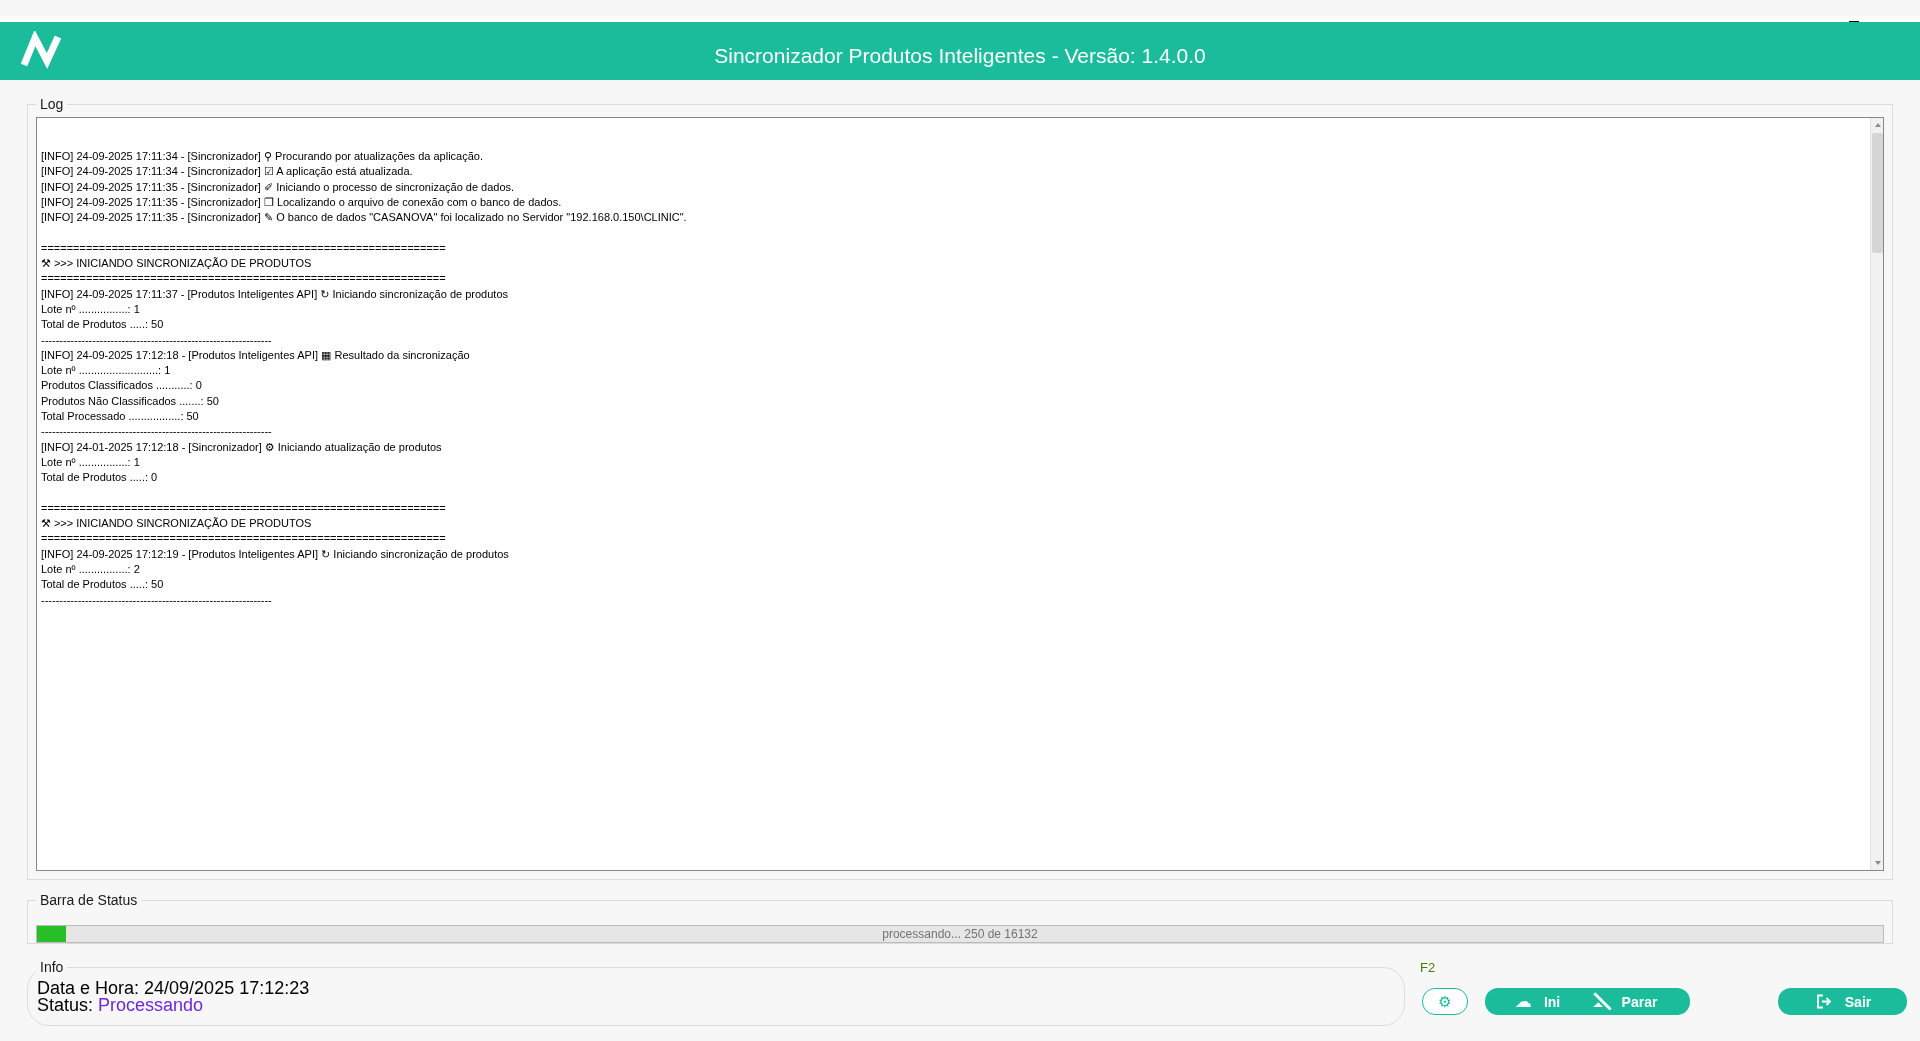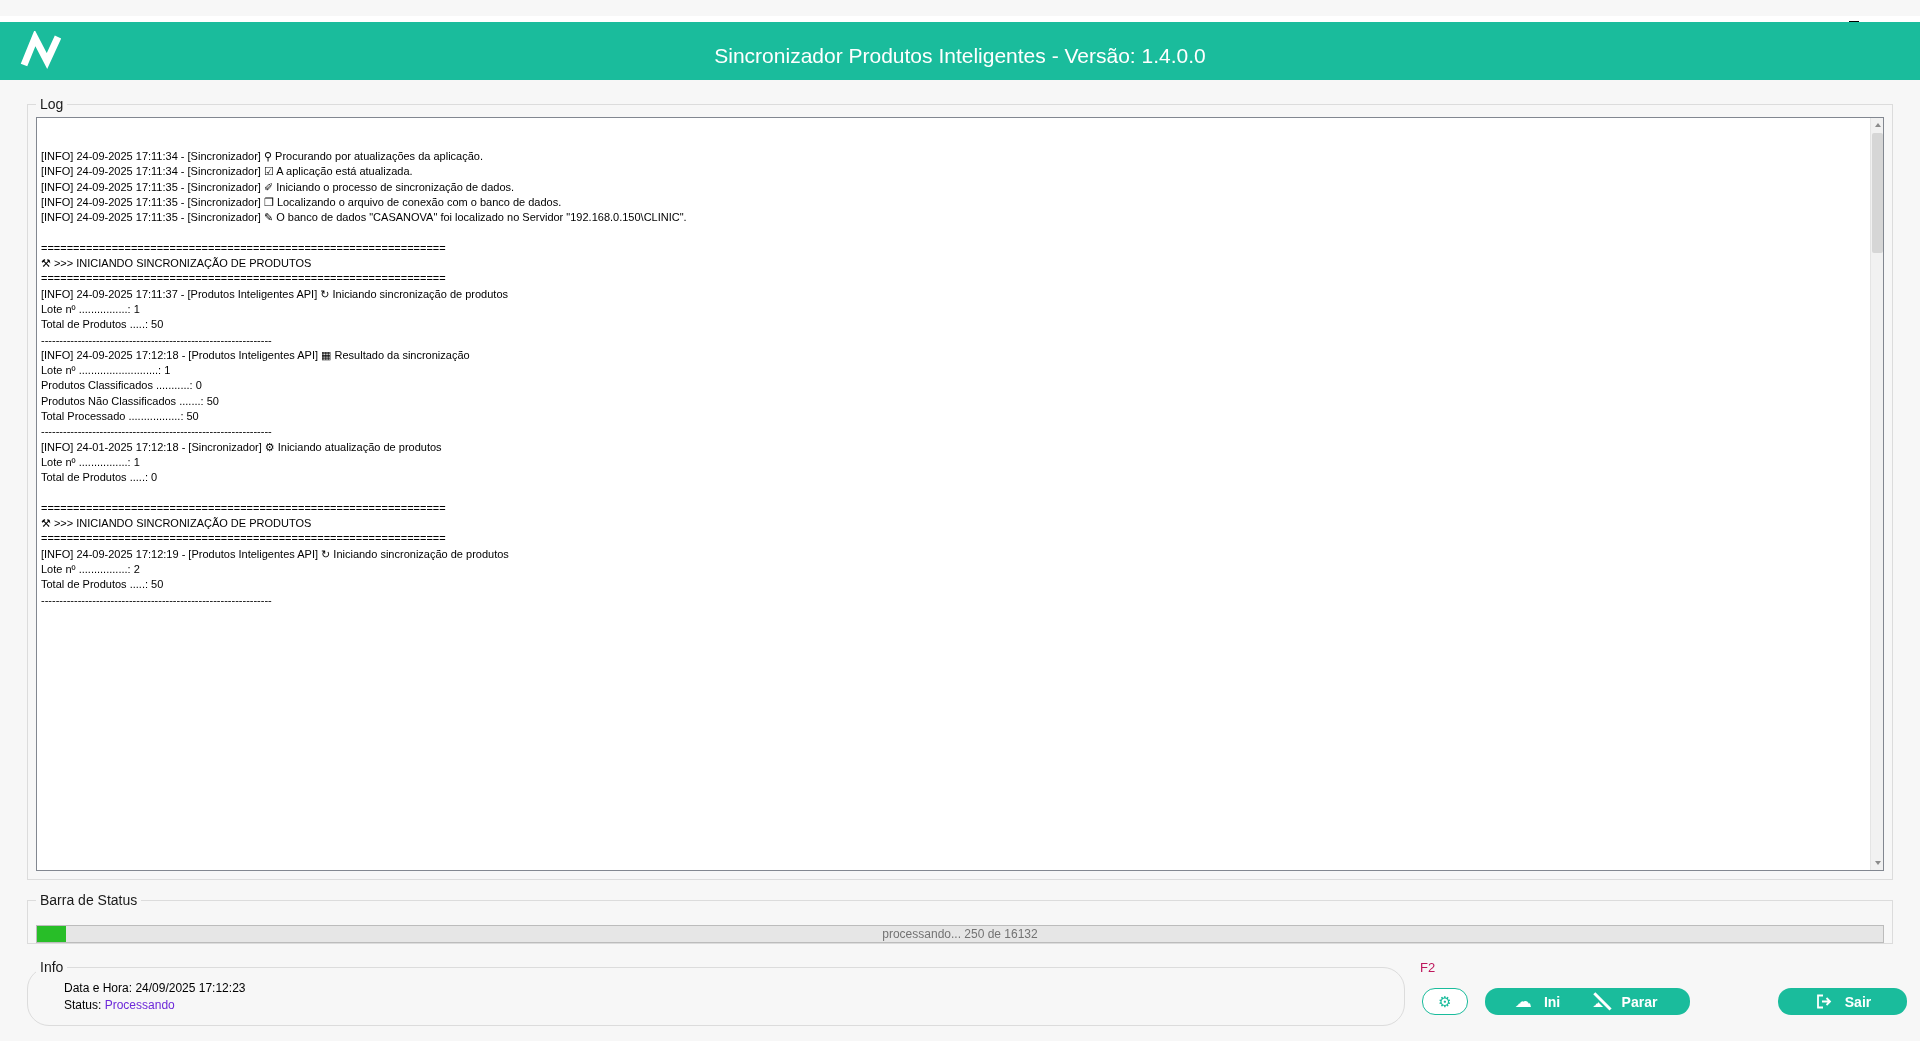--- a/index.html
+++ b/index.html
@@ -59,25 +59,25 @@
                   border-radius:2px; }
 
   
   .progressbar { position:absolute; left:8px; top:24px; width:1848px; height:18px; background:#e6e6e6;
                  border:1px solid #bcbcbc; }
   .progress-fill { position:absolute; left:0; top:0; bottom:0; background:#28be28; }
   .progress-text { position:absolute; inset:0; display:flex; align-items:center; justify-content:center;
                    font-size:12px; color:#737373; }
 
   
-  .info-lines { position:absolute; left:9px; top:12px; font-size:12px; color:#000; line-height:17px;margin-left:27px; }
+  .info-lines { position:absolute; left:9px; top:12px; font-size:18px; color:#000; line-height:17px; }
   .status-value { color:#6d28d9; }
 
   
-  .hotkey-label { position:absolute; left:1420px; top:960px; font-size:13px; color:#be185d; }
+  .hotkey-label { position:absolute; left:1420px; top:960px; font-size:13px; color:#4d7c0f; }
   .btn { position:absolute; top:988px; height:27px; border-radius:13px; border:none;
          display:flex; align-items:center; justify-content:center; gap:12px; cursor:pointer;
          font-family:"Liberation Sans", sans-serif; }
   .btn-teal { background:#1ABC9C; color:#ffffff; font-size:14px; font-weight:bold; }
   .btn-settings { left:1422px; width:46px; background:#ffffff; border:1px solid #1ABC9C;
                   color:#1ABC9C; font-size:15px; }
   .btn-start { left:1485px; width:130px; }
   .btn-stop  { left:1560px; width:130px; }
   .btn-exit  { left:1778px; width:129px; }
   .cloud-icon { font-size:17px; line-height:1; font-family:"DejaVu Sans", sans-serif; }

